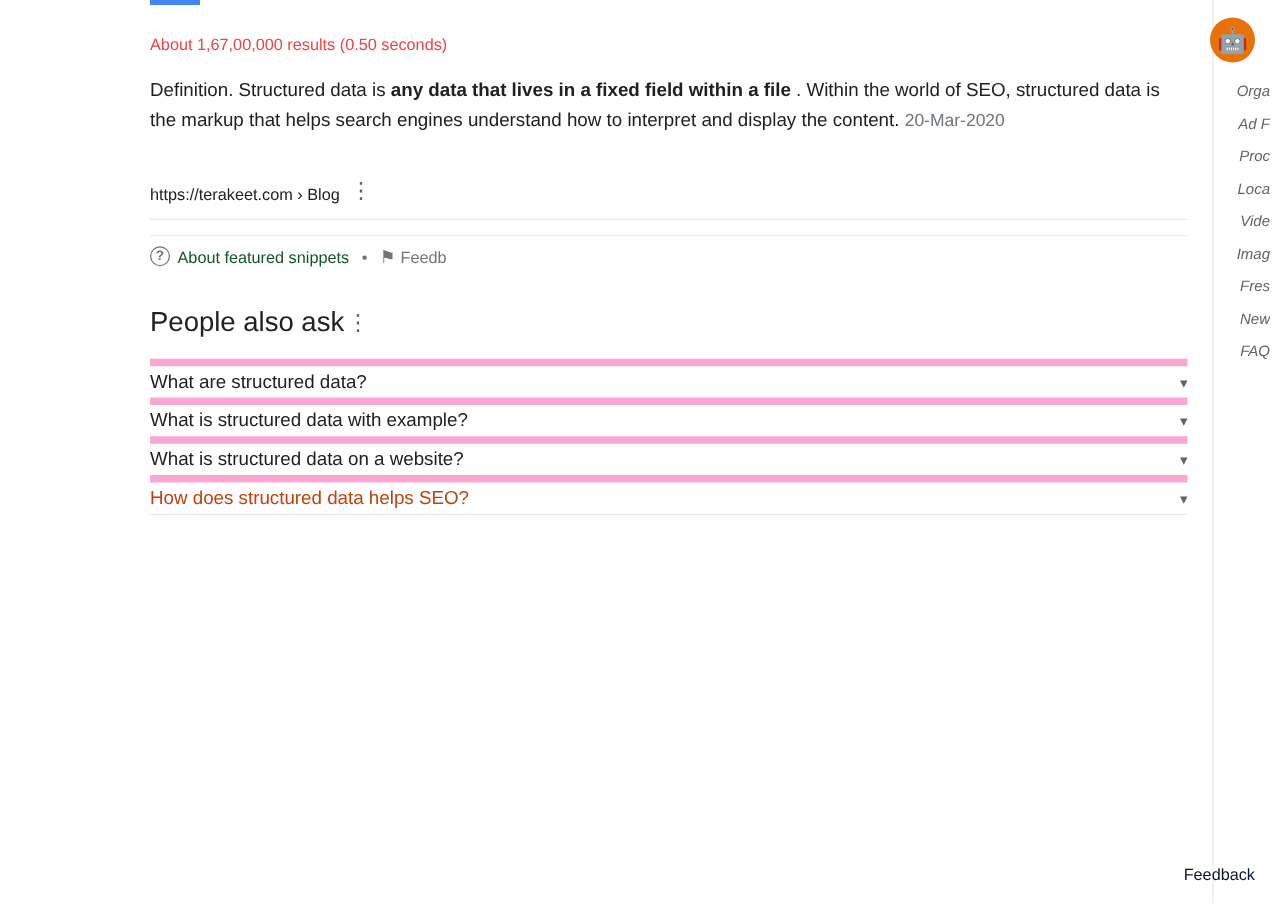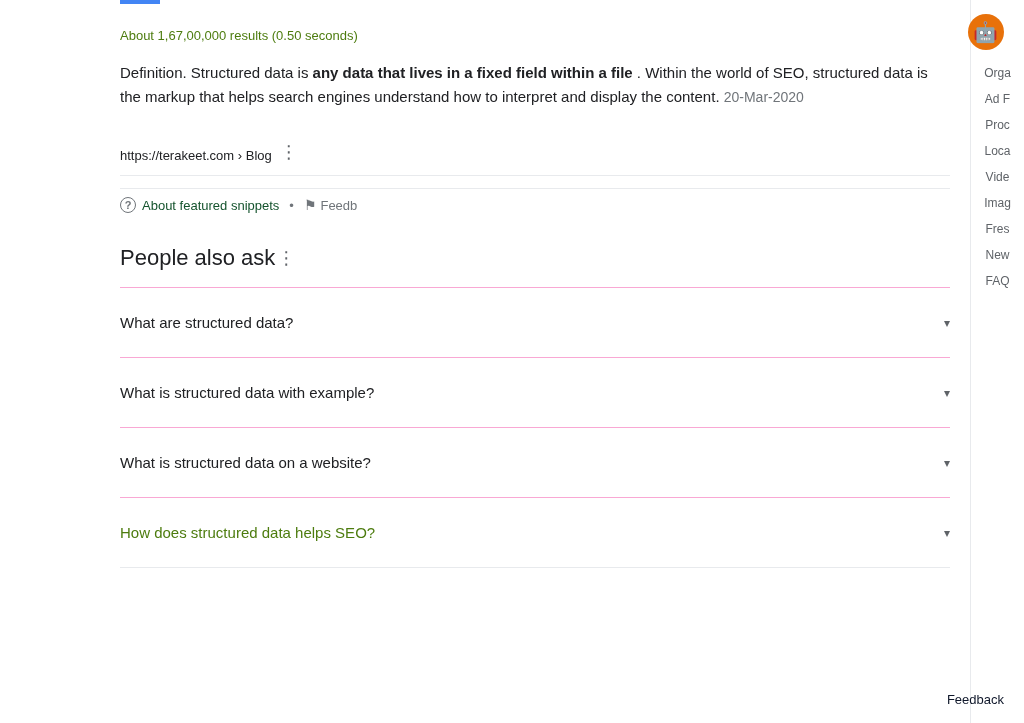--- a/index.html
+++ b/index.html
@@ -31,21 +31,21 @@
     .top-bar {
       height: 4px;
       background: #4285f4;
       width: 40px;
       margin-bottom: 16px;
       margin-left: 0;
     }
 
     
     .results-count {
-      color: #4d7c0f;
+      color: #ef4444;
       font-size: 13px;
       margin-bottom: 18px;
       padding-top: 8px;
     }
 
     
     .featured-snippet {
       margin-bottom: 16px;
       padding-bottom: 16px;
     }
@@ -179,39 +179,39 @@
     }
 
     .paa-menu-icon {
       color: #5f6368;
       font-size: 18px;
       cursor: pointer;
     }
 
     
     .paa-item {
-      border-top: 1px solid #f9a8d4;
-      padding: 26px 0;
+      border-top: 6px solid #f9a8d4;
+      padding: 4px 0;
       cursor: pointer;
       display: flex;
       align-items: center;
       justify-content: space-between;
     }
 
     .paa-item:last-child {
       border-bottom: 1px solid #e8eaed;
     }
 
     .paa-question {
       font-size: 15px;
       color: #202124;
     }
 
     .paa-question.orange {
-      color: #4d7c0f;
+      color: #c2410c;
     }
 
     .paa-chevron {
       color: #5f6368;
       font-size: 12px;
     }
 
     
     .right-sidebar {
       width: 54px;
@@ -221,24 +221,25 @@
       flex-direction: column;
       padding: 60px 8px 20px 8px;
       position: relative;
       flex-shrink: 0;
     }
 
     .sidebar-item {
       font-size: 12px;
       color: #5f6368;
       padding: 6px 0;
-      text-align: center;
+      text-align: right;
       cursor: pointer;
       white-space: nowrap;
       overflow: hidden;
+      font-style: italic;
     }
 
     
     .robot-icon {
       position: absolute;
       top: 14px;
       right: 20px;
       width: 36px;
       height: 36px;
       background: #e8710a;

